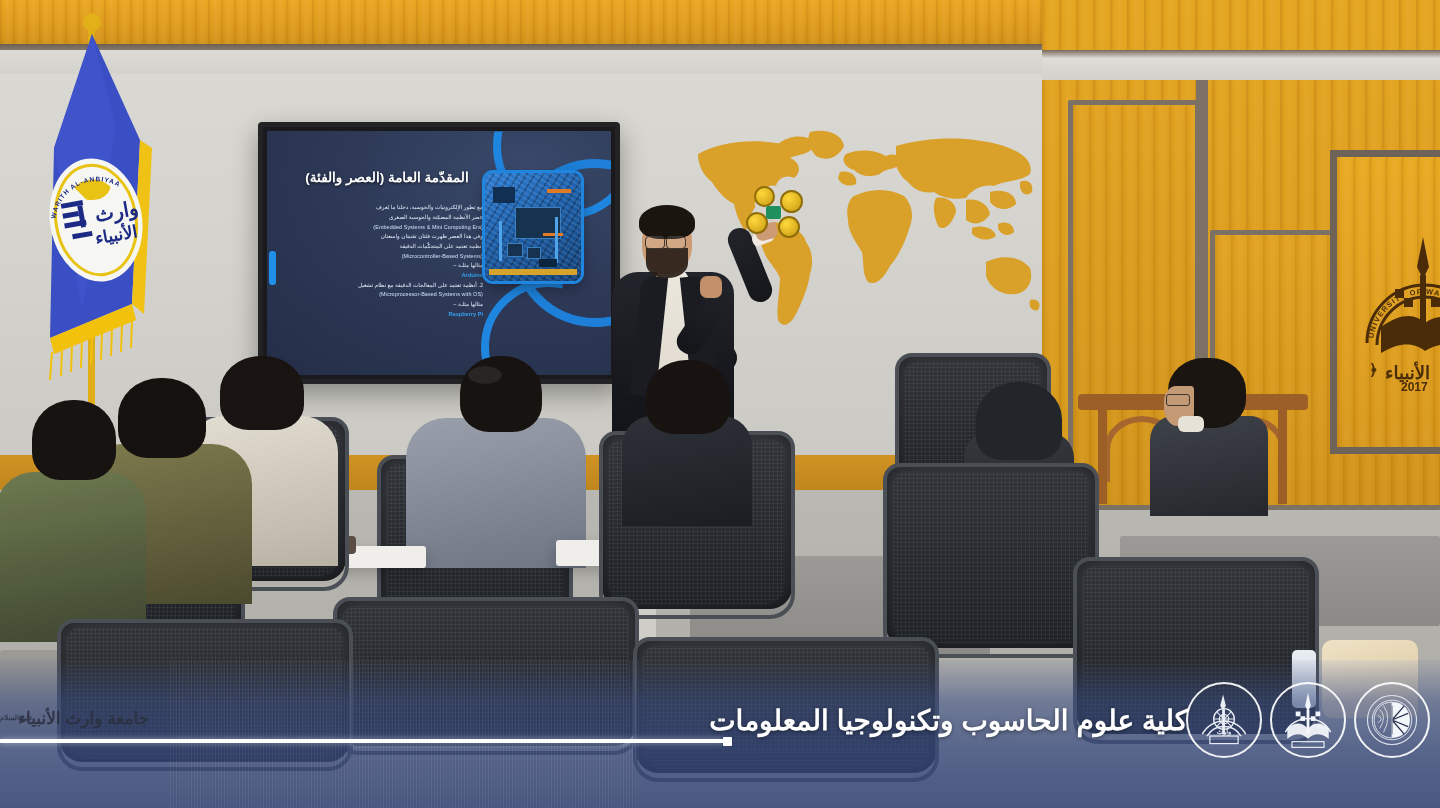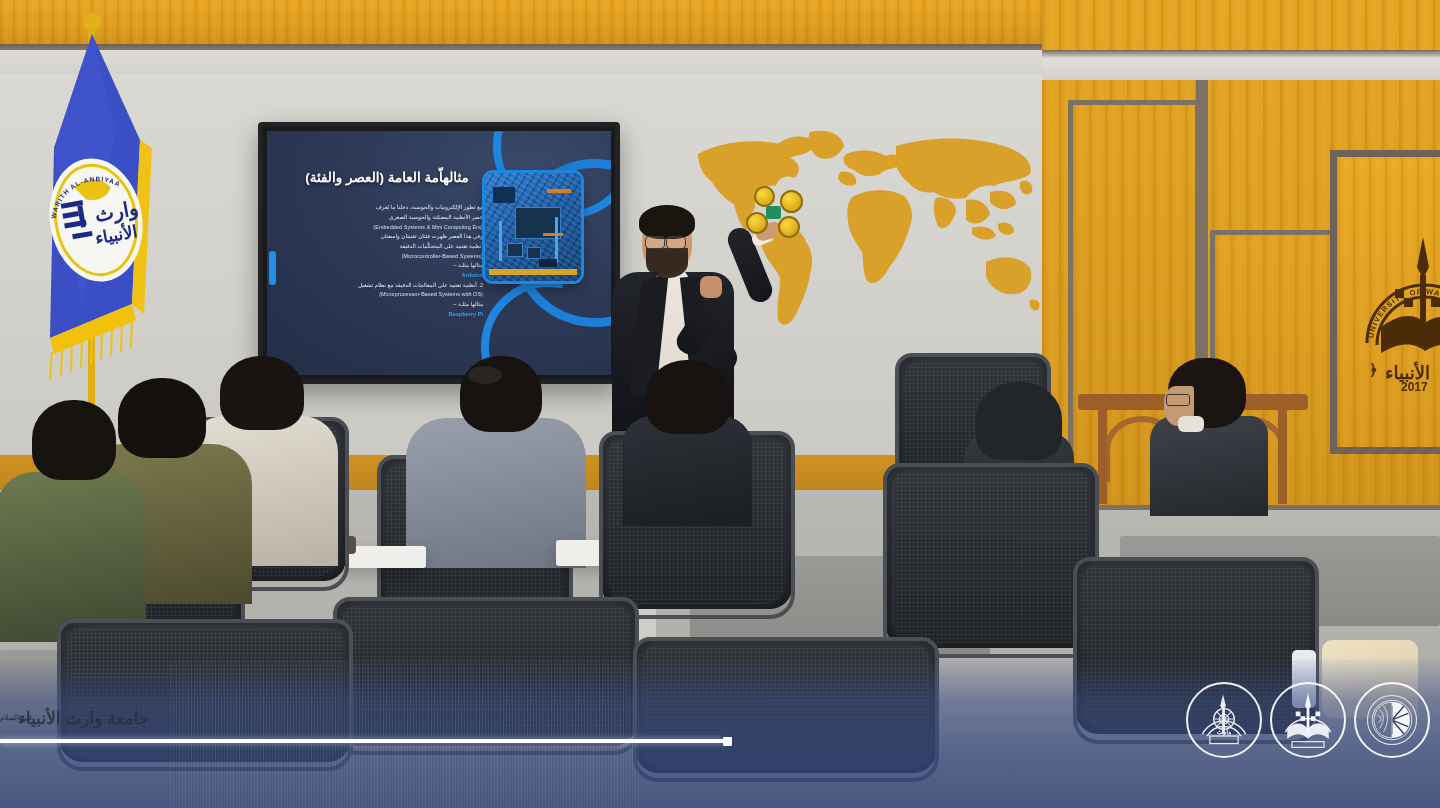--- a/index.html
+++ b/index.html
@@ -335,21 +335,21 @@
   </svg>
 
   <div class="tv">
     <div class="tv-screen">
       <div class="arc" style="left:226px;top:-58px;width:130px;height:130px;border-color:#1f86e0;clip-path:polygon(0 40%,100% 40%,100% 100%,0 100%);"></div>
       <div class="arc" style="left:244px;top:28px;width:150px;height:150px;border-width:9px;border-color:#1d7fd8;"></div>
       <div class="arc" style="left:214px;top:148px;width:120px;height:120px;border-color:#1f86e0;clip-path:polygon(0 0,60% 0,60% 70%,0 70%);"></div>
 
       <div class="slide-tab"></div>
 
-      <div class="slide-title">مثالهاّمة العامة (العصر والفئة)</div>
+      <div class="slide-title">المقدّمة العامة (العصر والفئة)</div>
 
       <div class="slide-body">
         <div class="row ar">مع تطور الإلكترونيات والحوسبة، دخلنا ما يُعرف</div>
         <div class="row ar">عصر الأنظمة المضمّنة والحوسبة الصغرى</div>
         <div class="row en">(Embedded Systems &amp; Mini Computing Era)</div>
         <div class="row ar">وفي هذا العصر ظهرت فئتان تقنيتان واسعتان</div>
         <div class="row ar">أنظمة تعتمد على المتحكّمات الدقيقة</div>
         <div class="row en">(Microcontroller-Based Systems)</div>
         <div class="row ar">مثالها مثلـة –</div>
         <div class="row hl">Arduino</div>
@@ -557,20 +557,21 @@
   <div style="position:absolute;left:1322px;top:640px;width:96px;height:78px;background:linear-gradient(165deg,#efe2c5,#d6c29a);border-radius:10px;"></div>
 
   <div class="banner">
     <div class="blur-strip"></div>
 
     <div class="banner-left-ar">جامعة وارث الأنبياء</div>
     <div class="banner-left-sub">عليه السلام</div>
 
     <div class="banner-rule"></div>
 
+    <div class="banner-ar">كلية علوم الحاسوب وتكنولوجيا المعلومات</div>
 
     <div class="logos">
       <div class="logo-circle">
         <svg viewBox="0 0 70 70" width="66" height="66">
           <g stroke="#e9edf5" fill="none" stroke-width="1.6">
             <path d="M12 50 A26 26 0 0 1 58 50"></path>
             <path d="M17 52 A21 21 0 0 1 53 52"></path>
           </g>
           <path d="M34 8 L37 20 L34 25 L31 20 Z" fill="#e9edf5"></path>
           <rect x="33" y="24" width="3" height="26" fill="#e9edf5"></rect>

